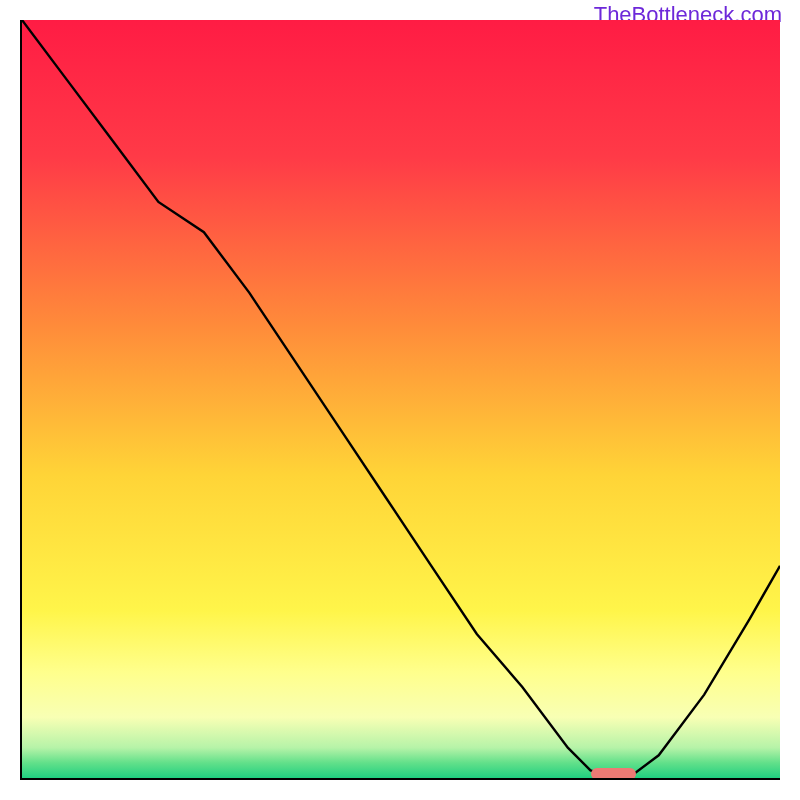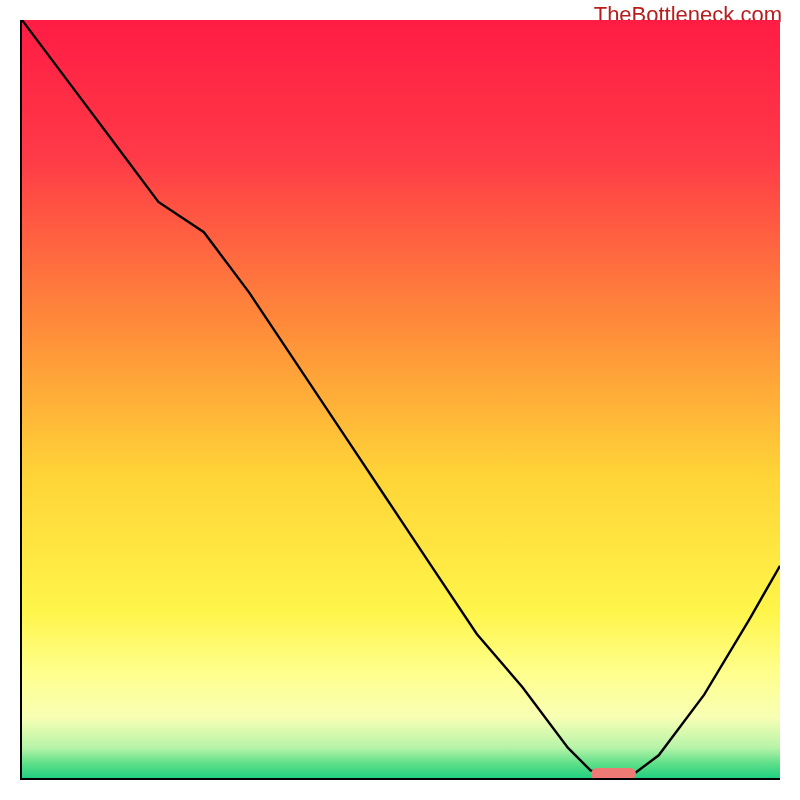--- a/index.html
+++ b/index.html
@@ -2,21 +2,21 @@
 <html><head>
 <meta charset="utf-8">
 <style>
   html,body{margin:0;padding:0;width:800px;height:800px;overflow:hidden;background:#fff;font-family:Arial,Helvetica,sans-serif}
   .container{position:relative;width:800px;height:800px}
   
   .axis-x,.axis-y{position:absolute;background:#000}
   .axis-x{left:20px;right:20px;height:2px;bottom:20px}
   .axis-y{left:20px;top:20px;width:2px;bottom:20px}
   
-  .watermark{position:absolute;top:2px;right:18px;color:#b91c1c;font-size:22px;font-weight:400}
+  .watermark{position:absolute;top:2px;right:18px;color:#6d28d9;font-size:22px;font-weight:400}
   
   .plot{position:absolute;left:22px;right:20px;top:20px;bottom:22px;}
   .gradient{position:absolute;inset:0;}
   
   svg.curve{position:absolute;inset:0;width:100%;height:100%}
   
   .marker{position:absolute;border-radius:6px;background:#ed7a74}
 </style>
 </head>
 <body>

